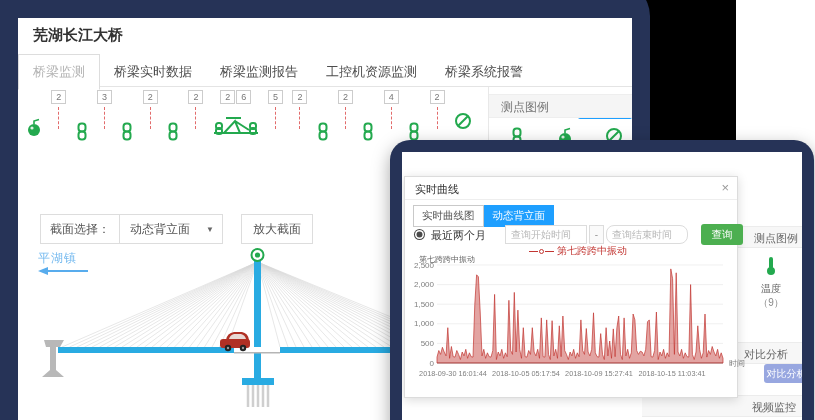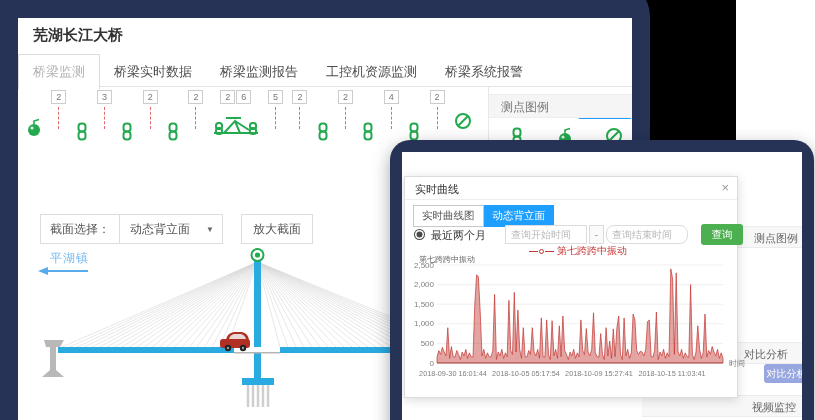--- a/index.html
+++ b/index.html
@@ -44,21 +44,21 @@
   
   #section-row { left:22px; top:162px; height:30px; display:flex; align-items:stretch;margin-top:34px; }
   #section-group { display:inline-flex; border:1px solid #ddd; }
   #section-label { padding:6px 9px; font-size:12px; color:#555; border-right:1px solid #ddd; }
   #section-select { padding:6px 8px 6px 10px; font-size:12px; color:#555; display:flex; align-items:center; cursor:pointer;text-align:right; }
   #section-caret { margin-left:16px; font-size:8px; color:#666; }
   #zoom-section-btn { margin-left:18px; border:1px solid #ddd; background:#fff; font-size:12px;
     color:#555; padding:6px 11px; cursor:pointer; }
 
   
-  #bridge-side-label { left:32px; top:232px; font-size:12px; color:#74b9ef; letter-spacing:1px;text-align:right; }
+  #bridge-side-label { left:20px; top:232px; font-size:12px; color:#74b9ef; letter-spacing:1px;text-align:right; }
   #bridge-arrow { left:20px; top:248px; }
   #bridge-svg { left:0; top:226px; }
 
   
   .m-bar { left:240px; width:162px; height:22px; background:#f7f7f7; border-top:1px solid #ececec;
     border-bottom:1px solid #ececec; font-size:11px; color:#666; line-height:22px; }
   #m-legend-bar { top:74px; }
   #m-legend-bar span { position:absolute; left:112px; }
   #m-compare-bar { top:190px; }
   #m-compare-bar span { position:absolute; left:102px; }
@@ -345,20 +345,28 @@
     </svg>
   </div>
 </div>
 
 <div id="modal-frame" class="abs win-frame">
   <div id="modal-content" class="abs">
 
     <div id="m-legend-bar" class="abs m-bar">
       <span>测点图例</span>
     </div>
+    <div id="m-temp" class="abs">
+      <svg width="12" height="20" viewBox="0 0 12 20">
+        <rect x="4" y="1" width="4" height="12" rx="2" fill="#23a94e"></rect>
+        <circle cx="6" cy="15" r="4" fill="#23a94e"></circle>
+      </svg>
+      <div class="t-label">温度</div>
+      <div class="t-count">（9）</div>
+    </div>
     <div id="m-compare-bar" class="abs m-bar">
       <span>对比分析</span>
     </div>
     <button id="m-compare-btn" class="abs">对比分析</button>
     <div id="m-list-bar" class="abs m-bar">
       <span>视频监控</span>
     </div>
 
     <div id="dialog" class="abs">
       <div id="dlg-titlebar" class="abs">

